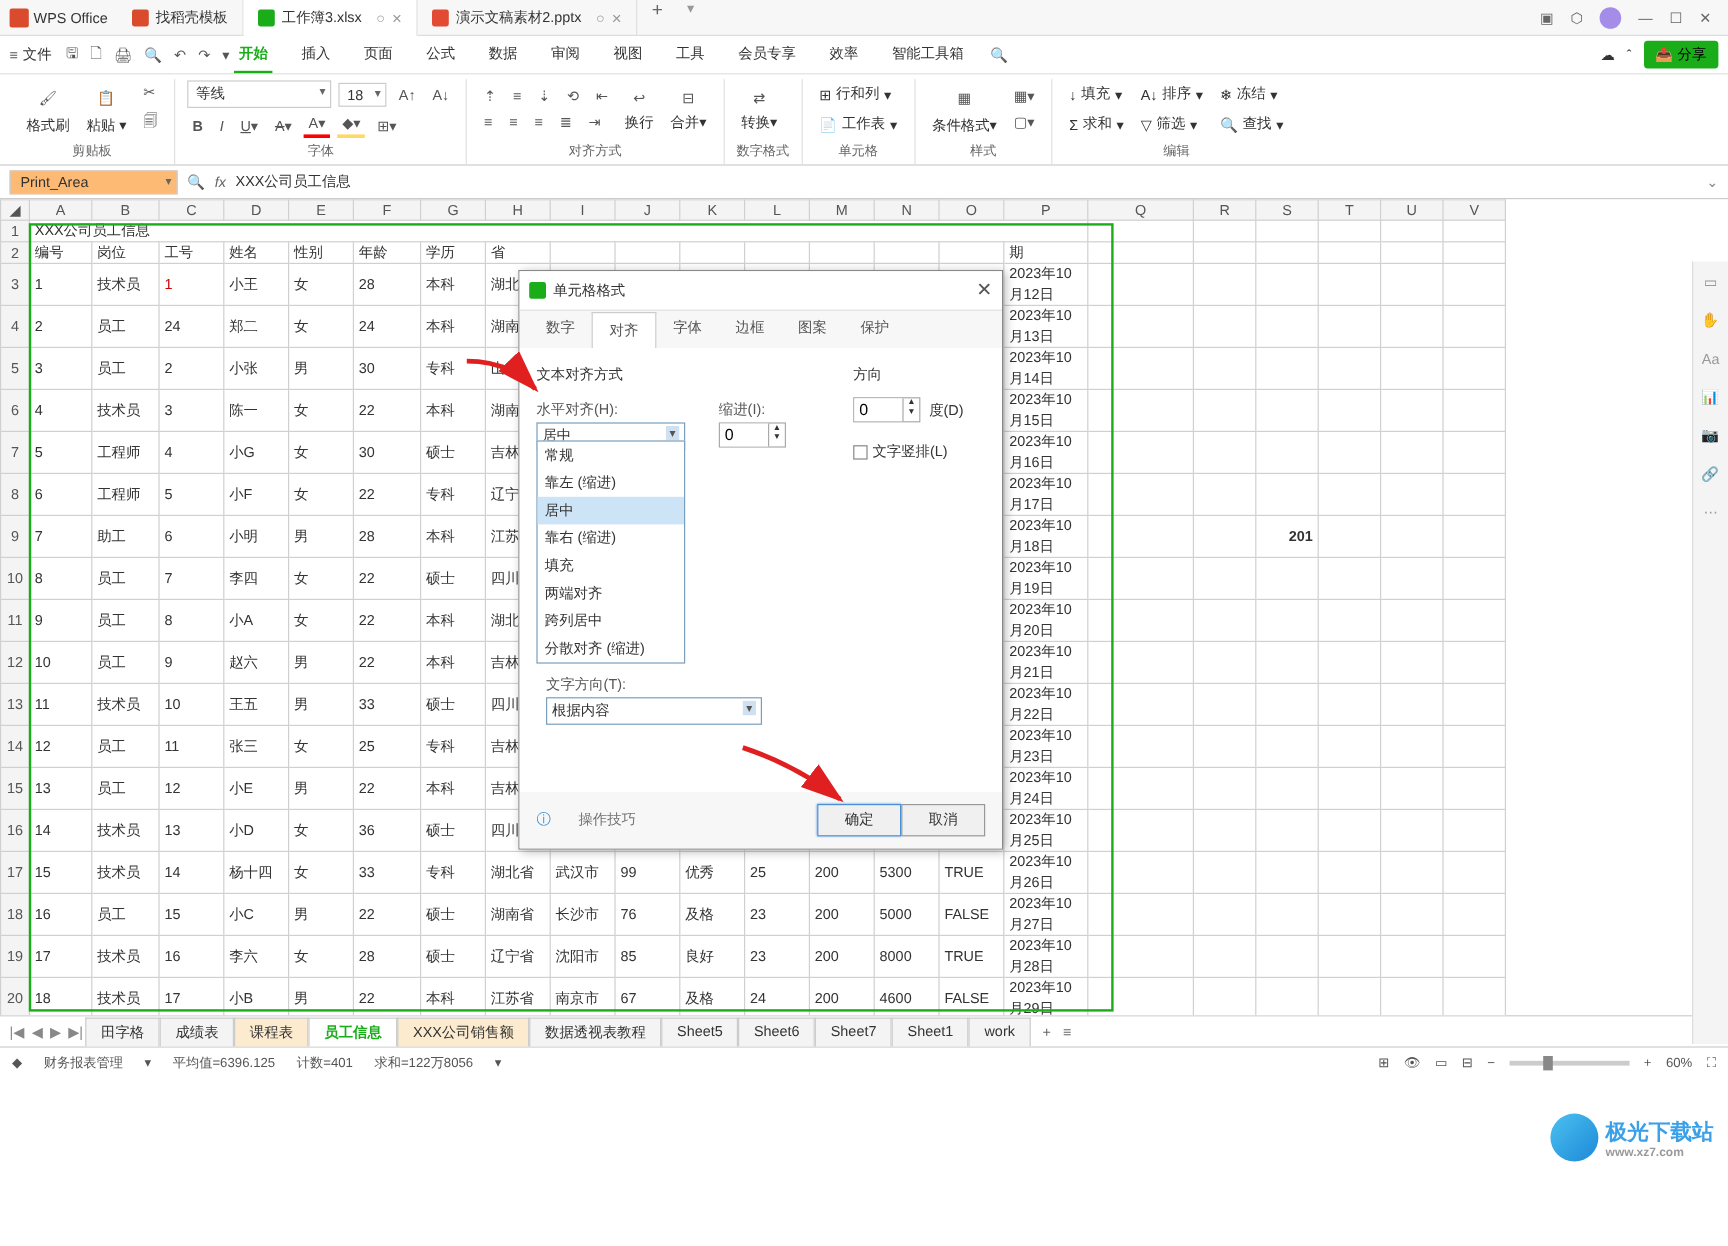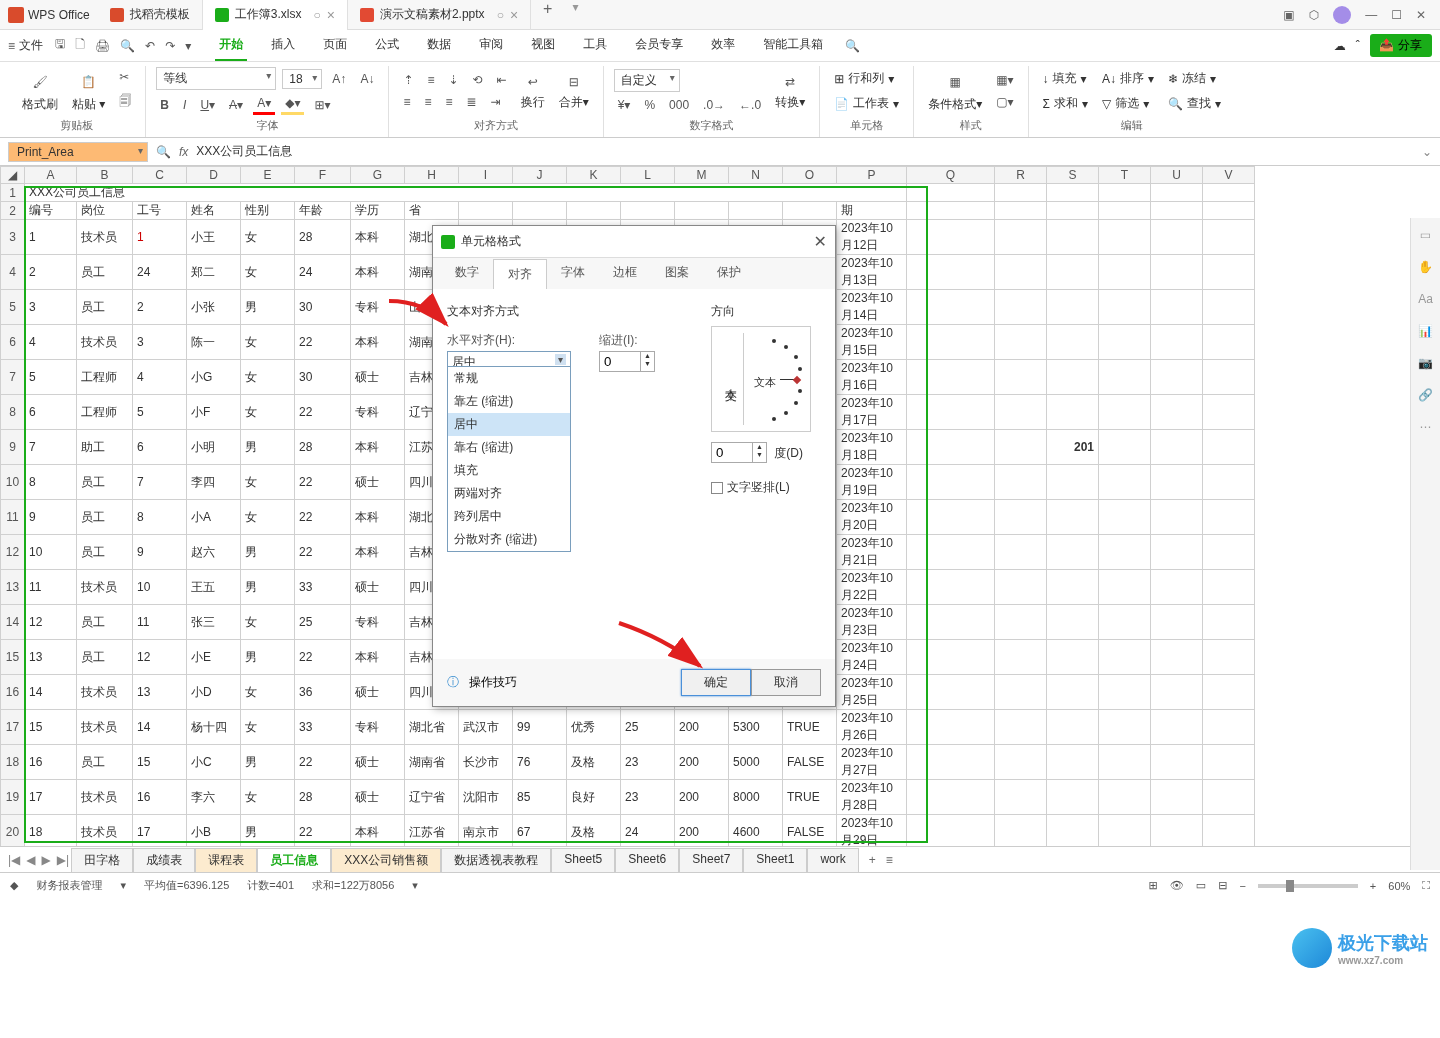--- a/index.html
+++ b/index.html
@@ -13,21 +13,21 @@
 .tab-icon { width: 14px; height: 14px; border-radius: 2px; }
 .tab-close { color: #999; font-size: 14px; }
 .tab-new { padding: 0 12px; color: #666; font-size: 16px; }
 .winctrl { margin-left: auto; display: flex; gap: 14px; padding: 0 14px; align-items: center; }
 .winctrl span { color: #666; cursor: pointer; }
 .avatar { width: 18px; height: 18px; border-radius: 50%; background: #a48de8; }
 
 .menubar { height: 32px; display: flex; align-items: center; padding: 0 8px; gap: 4px; border-bottom: 1px solid #e0e0e0; }
 .menu-icons { display: flex; gap: 10px; align-items: center; }
 .menu-icons span { color: #555; }
-.menu-tabs { display: flex; gap: 20px; margin-left: 20px; }
+.menu-tabs { display: flex; gap: 20px; }
 .menu-tab { padding: 6px 4px; cursor: pointer; }
 .menu-tab.active { color: #1aad19; border-bottom: 2px solid #1aad19; font-weight: bold; }
 .menu-right { margin-left: auto; display: flex; gap: 10px; align-items: center; }
 .share-btn { background: #1aad19; color: #000000; padding: 3px 10px; border-radius: 3px; }
 
 .ribbon { display: flex; border-bottom: 1px solid #ccc; padding: 4px 8px 0; height: 76px; }
 .ribbon-group { border-right: 1px solid #e0e0e0; padding: 0 10px 2px; display: flex; flex-direction: column; }
 .ribbon-group-inner { flex: 1; display: flex; gap: 6px; align-items: center; }
 .ribbon-label { text-align: center; color: #666; font-size: 11px; padding: 2px 0; }
 .big-btn { display: flex; flex-direction: column; align-items: center; gap: 2px; padding: 2px 4px; cursor: pointer; }
@@ -87,21 +87,21 @@
 .dlg-spin .spinbtns span { padding: 0 3px; line-height: 8px; }
 .dropdown-list { position: absolute; border: 1px solid #7a9ebd; background: #fff; width: 124px; z-index: 10; }
 .dropdown-list .opt { padding: 3px 6px; cursor: pointer; }
 .dropdown-list .opt.sel { background: #cde4f7; }
 .orient-box { border: 1px solid #ccc; padding: 6px; height: 106px; position: relative; margin-top: 4px; width: 100px; display: flex; }
 .orient-vert { writing-mode: vertical-rl; border-right: 1px solid #ccc; padding: 4px; text-align: center; }
 .orient-dial { flex: 1; position: relative; }
 .dot { width: 4px; height: 4px; background: #333; position: absolute; border-radius: 50%; }
 .diamond { width: 6px; height: 6px; background: #b33; position: absolute; transform: rotate(45deg); }
 .dialog-footer { display: flex; padding: 10px 14px; background: #f7f7f7; align-items: center; gap: 10px; }
-.dialog-footer .link { color: #000000; cursor: pointer; }
+.dialog-footer .link { color: #737373; cursor: pointer; margin-left: 13px; }
 .dialog-footer .btns { margin-left: auto; display: flex; gap: 0; }
 .dlg-btn { padding: 4px 22px; border: 1px solid #999; background: #f0f0f0; cursor: pointer; }
 .dlg-btn.primary { border: 1px solid #4a90d9; box-shadow: 0 0 2px #4a90d9; }
 
 .arrow { position: absolute; pointer-events: none; }
 .arrow svg { overflow: visible; }
 .cursor { position: absolute; left: 560px; top: 388px; pointer-events: none; font-size: 14px; }
 .check { display: inline-block; width: 12px; height: 12px; border: 1px solid #888; margin-right: 4px; vertical-align: middle; }
 
 .side-icons { position: absolute; right: 0; top: 218px; width: 30px; height: 652px; background: #f4f4f4; border-left: 1px solid #ddd; display: flex; flex-direction: column; align-items: center; gap: 14px; padding-top: 8px; }
@@ -245,30 +245,20 @@
       <div class="big-btn">
           <span class="ico">⊟</span>
           <span><span>合并</span>▾</span>
         </div>
     </div>
     <div class="ribbon-label">对齐方式</div>
   </div>
 
   <div class="ribbon-group">
     <div class="ribbon-group-inner">
-      <div class="stacked">
-        <div class="combo" style="width:66px"><span>自定义</span></div>
-        <div class="inline-row">
-          <span class="mini-btn">¥▾</span>
-          <span class="mini-btn">%</span>
-          <span class="mini-btn">000</span>
-          <span class="mini-btn">.0→</span>
-          <span class="mini-btn">←.0</span>
-        </div>
-      </div>
       <div class="big-btn">
           <span class="ico">⇄</span>
           <span><span>转换</span>▾</span>
         </div>
     </div>
     <div class="ribbon-label">数字格式</div>
   </div>
 
   <div class="ribbon-group">
     <div class="ribbon-group-inner">
@@ -932,40 +922,31 @@
               <div class="dlg-label">缩进(I):</div>
               <div class="dlg-spin">
                 <input value="0" style="">
                 <div class="spinbtns">
                     <span>▲</span>
                     <span>▼</span>
                   </div>
               </div>
             </div>
           </div>
+          <div style="margin-top:164px">
+            <div class="dlg-section-label">从右到左</div>
+            <div style="padding-left:8px">
+              <div class="dlg-label">文字方向(T):</div>
+              <div class="dlg-select" style="width:180px"><span>根据内容</span></div>
+            </div>
+          </div>
         </div>
       </div>
       <div style="width:110px">
         <div class="dlg-section-label">方向</div>
-        <div class="orient-box">
-          <div class="orient-vert">文本</div>
-          <div class="orient-dial">
-            <span style="position:absolute;left:10px;top:42px;font-size:11px">文本</span>
-            <span style="position:absolute;left:36px;top:46px;height:1px;width:14px;background:#333"></span>
-            <div class="diamond" style="left:50px;top:44px"></div>
-            <div class="dot" style="left:28px;top:6px"></div>
-              <div class="dot" style="left:40px;top:12px"></div>
-              <div class="dot" style="left:50px;top:22px"></div>
-              <div class="dot" style="left:54px;top:34px"></div>
-            <div class="dot" style="left:54px;top:56px"></div>
-              <div class="dot" style="left:50px;top:68px"></div>
-              <div class="dot" style="left:40px;top:78px"></div>
-              <div class="dot" style="left:28px;top:84px"></div>
-          </div>
-        </div>
         <div style="margin-top:10px">
           <div class="dlg-spin">
             <input value="0" style="">
             <div class="spinbtns">
                 <span>▲</span>
                 <span>▼</span>
               </div>
           </div>
           <span style="margin-left:4px">度(D)</span>
         </div>

